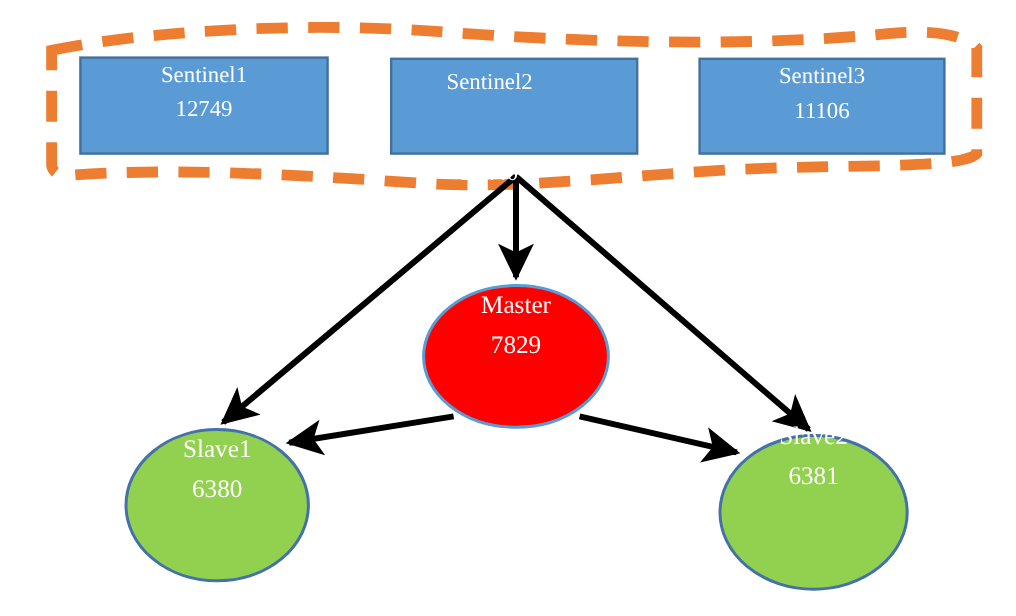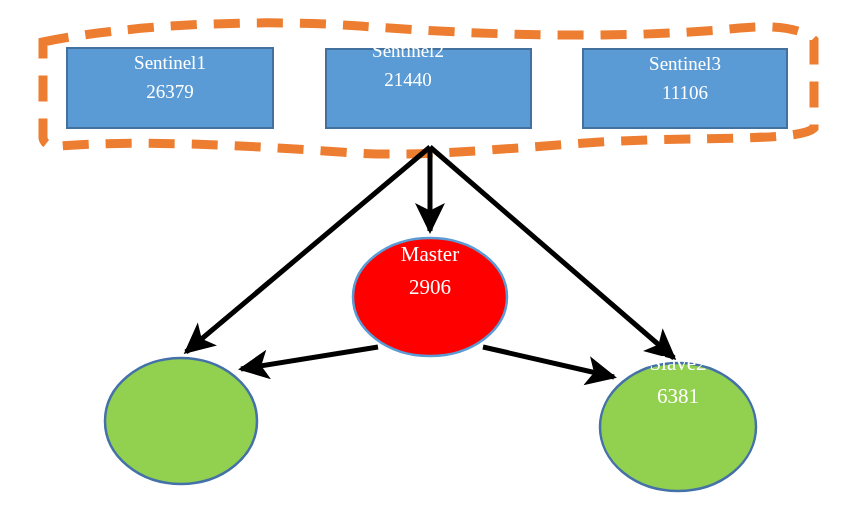--- a/index.html
+++ b/index.html
@@ -77,37 +77,41 @@
     <line x1="483" y1="347" x2="614" y2="377" stroke="#000000" stroke-width="5" marker-end="url(#arrowhead)"></line>
 
     <ellipse cx="430" cy="297" rx="77" ry="59" fill="#FF0000" stroke="#5B9BD5" stroke-width="2.5"></ellipse>
 
     <ellipse cx="181" cy="421" rx="76" ry="63" fill="#92D050" stroke="#4472A8" stroke-width="2.5"></ellipse>
     <ellipse cx="678" cy="427" rx="78" ry="64" fill="#92D050" stroke="#4472A8" stroke-width="2.5"></ellipse>
   </svg>
 
   <div class="node-label sentinel-label" style="left:67px; top:48px; width:206px; height:80px;">
     <span class="line1">Sentinel1</span>
-    <span class="line2">26379</span>
+    <span class="line2">12749</span>
   </div>
 
-  <div class="node-label sentinel-label" style="left:326px; top:36px; width:164px; height:79px;">
+  <div class="node-label sentinel-label" style="left:326px; top:54px; width:164px; height:79px;gap:47px;">
     <span class="line1">Sentinel2</span>
     <span class="line2">21440</span>
   </div>
 
   <div class="node-label sentinel-label" style="left:583px; top:49px; width:204px; height:79px;border-radius:18px;">
     <span class="line1">Sentinel3</span>
     <span class="line2">11106</span>
   </div>
 
   <div class="node-label circle-label" style="left:353px; top:238px; width:154px; height:118px;">
     <span class="line1">Master</span>
-    <span class="line2">2906</span>
+    <span class="line2">7829</span>
   </div>
 
+  <div class="node-label circle-label" style="left:105px; top:358px; width:152px; height:126px;">
+    <span class="line1">Slave1</span>
+    <span class="line2">6380</span>
+  </div>
 
   <div class="node-label circle-label" style="left:600px; top:347px; width:156px; height:128px;">
     <span class="line1">Slave2</span>
     <span class="line2">6381</span>
   </div>
 
 </div>
 
 </body></html>

